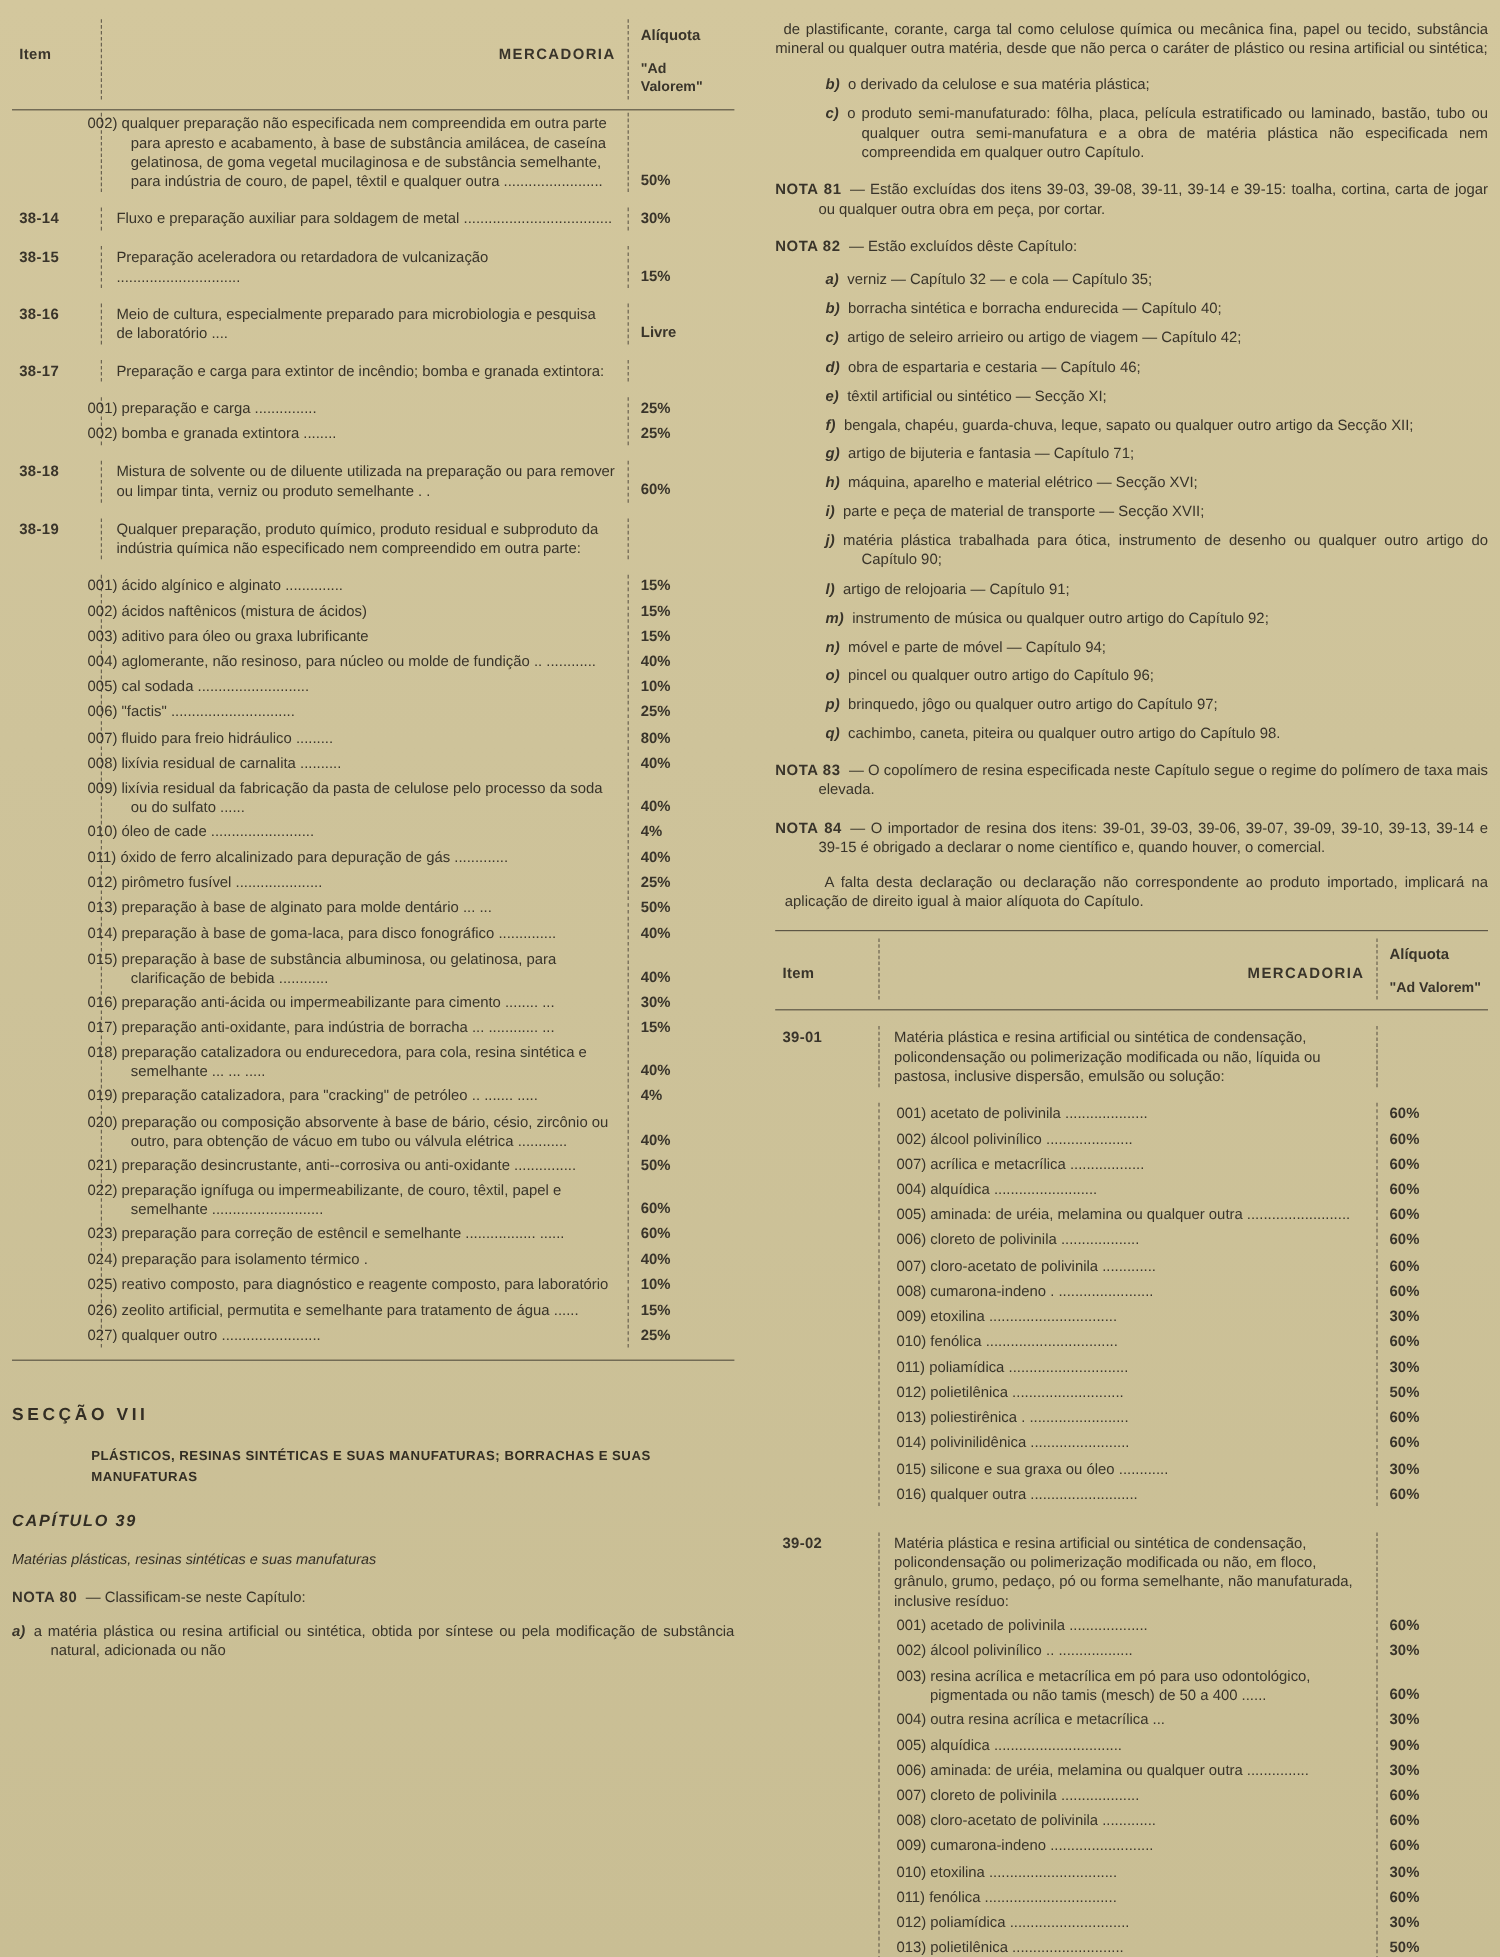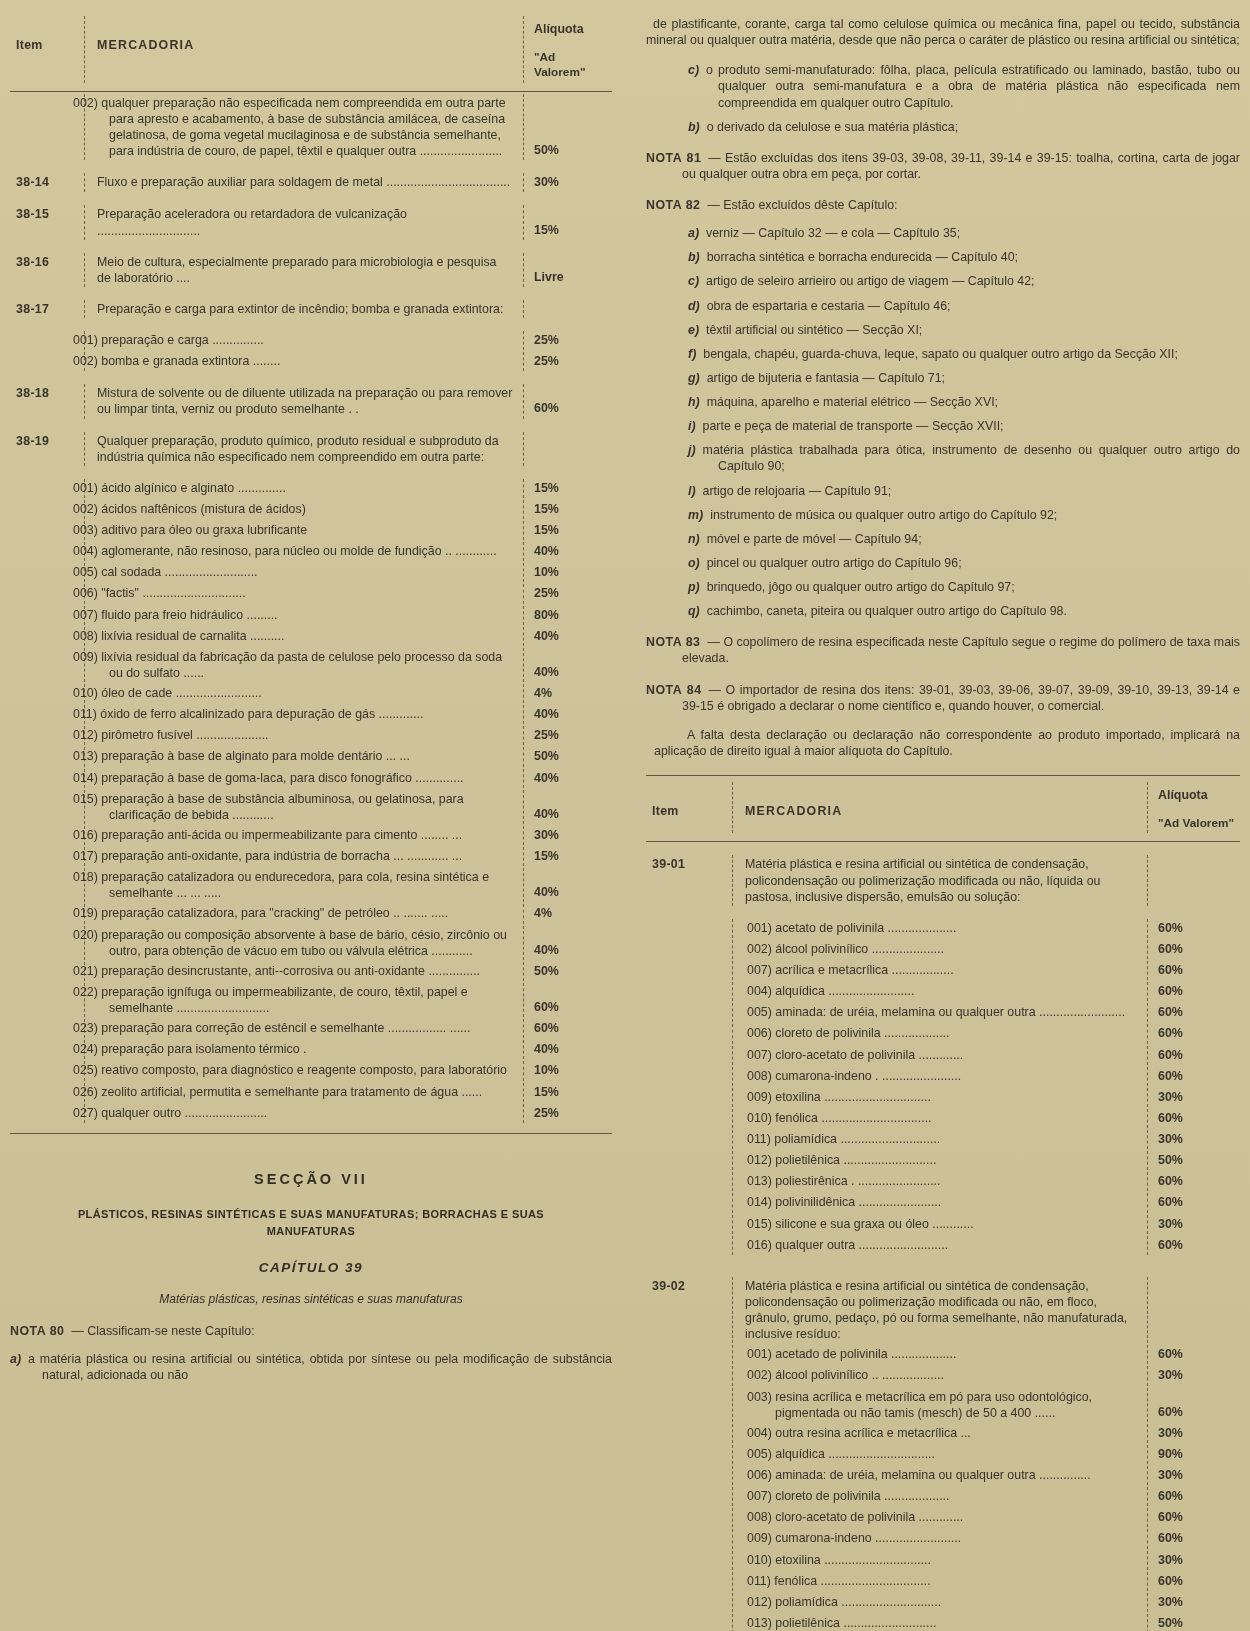--- a/index.html
+++ b/index.html
@@ -14,39 +14,39 @@
   .col-right{width:594px;flex:none}
 
   
   .ttable{border-bottom:1px solid #5d5645;padding-bottom:10px}
   .thead{display:flex;border-bottom:1px solid #5d5645;padding-bottom:8px;min-height:64px}
   .c-item{width:74px;flex:none;padding:1px 4px 0 6px;font-weight:700;letter-spacing:.3px}
   .c-desc{flex:1;min-width:0;border-left:1px dashed #6a6250;border-right:1px dashed #6a6250;
           padding:1px 10px 1px 12px;overflow-wrap:break-word}
   .c-rate{width:88px;flex:none;padding:1px 2px 2px 10px;font-weight:700;display:flex;align-items:flex-end}
   .thead .c-item{padding-top:21px}
-  .th-merc{text-align:left;font-weight:700;letter-spacing:1.2px;padding-top:21px}
+  .th-merc{text-align:right;font-weight:700;letter-spacing:1.2px;padding-top:21px}
   .thead .c-rate{display:block;font-weight:700;padding-top:5px}
   .th-rate-l2{display:block;margin-top:13px;font-size:11.8px}
 
   .trow{display:flex;align-items:stretch}
   .trow.main{margin-top:13px}
   .trow.sub{margin-top:2px}
   .trow.sub.gap{margin-top:13px}
   .trow.main.gapbig{margin-top:22px}
 
   .tt-left .trow.sub .c-desc{padding-left:24px;text-indent:-36px}
   .tt-right .trow.sub .c-desc{padding-left:42px;text-indent:-28px}
   .tt-right .thead{border-top:1px solid #5d5645;padding-top:6px}
   .tt-right .c-item{width:86px}
   .tt-right .c-rate{width:92px}
   .tt-right{margin-top:16px}
 
   
-  .section-block{margin-top:36px;text-align:center;color:#332e24}
+  .section-block{margin-top:36px;text-align:left;color:#332e24}
   .sec-title{font-size:14.5px;font-weight:700;letter-spacing:3px}
   .sec-sub{font-size:11px;font-weight:700;margin:17px auto 0;max-width:470px;line-height:1.55;letter-spacing:.4px}
   .sec-chapter{margin-top:19px;font-size:13.5px;font-weight:700;font-style:italic;letter-spacing:1.5px}
   .sec-chapter-sub{margin-top:16px;font-size:12px;font-style:italic}
 
   
   .notes{margin-top:0}
   .left-notes{margin-top:12px}
   .para{margin:0 0 11px 0;text-align:justify}
   .para .tag{font-weight:700;font-style:italic;margin-right:7px}
@@ -308,23 +308,23 @@
       </div>
 
   </div>
 
   <div class="col-right">
 
     <div class="notes">
 
         <p class="para cont"><span class="tag"></span><span>de plastificante, corante, carga tal como celulose química ou mecânica fina, papel ou tecido, substância mineral ou qualquer outra matéria, desde que não perca o caráter de plástico ou resina artificial ou sintética;</span></p>
 
+        <p class="para letter-item"><span class="tag">b)</span><span>o derivado da celulose e sua matéria plástica;</span></p>
+
         <p class="para letter-item"><span class="tag">c)</span><span>o produto semi-manufaturado: fôlha, placa, película estratificado ou laminado, bastão, tubo ou qualquer outra semi-manufatura e a obra de matéria plástica não especificada nem compreendida em qualquer outro Capítulo.</span></p>
-
-        <p class="para letter-item"><span class="tag">b)</span><span>o derivado da celulose e sua matéria plástica;</span></p>
 
         <p class="para nota"><span class="tag">NOTA 81</span><span>— Estão excluídas dos itens 39-03, 39-08, 39-11, 39-14 e 39-15: toalha, cortina, carta de jogar ou qualquer outra obra em peça, por cortar.</span></p>
 
         <p class="para nota"><span class="tag">NOTA 82</span><span>— Estão excluídos dêste Capítulo:</span></p>
 
         <p class="para letter-item"><span class="tag">a)</span><span>verniz — Capítulo 32 — e cola — Capítulo 35;</span></p>
 
         <p class="para letter-item"><span class="tag">b)</span><span>borracha sintética e borracha endurecida — Capítulo 40;</span></p>
 
         <p class="para letter-item"><span class="tag">c)</span><span>artigo de seleiro arrieiro ou artigo de viagem — Capítulo 42;</span></p>

